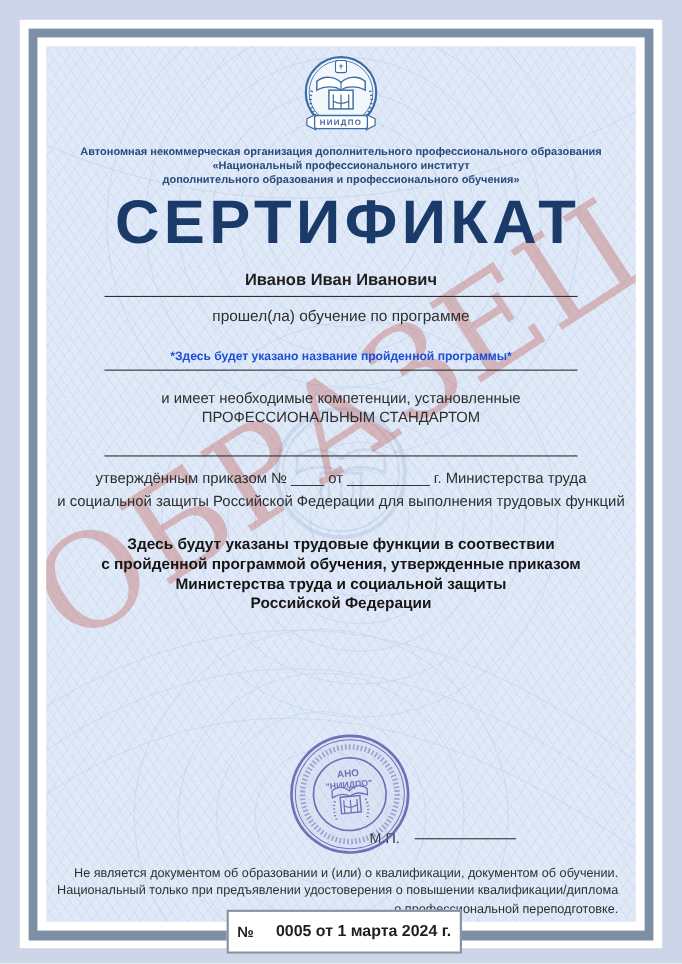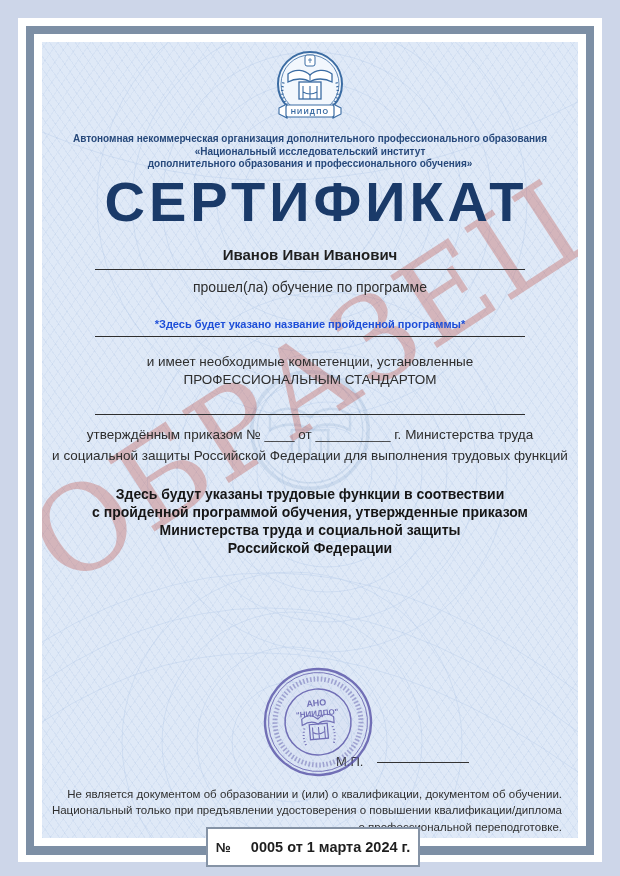--- a/index.html
+++ b/index.html
@@ -117,21 +117,21 @@
           <path d="M80,52 Q85,42 81,31" stroke-width="2.4" stroke-dasharray="1.2 2.6"></path>
           <path d="M24,58 L32,54 L32,68 L24,64 Z" stroke-width="1.1" fill="#ffffff"></path>
           <path d="M86,58 L78,54 L78,68 L86,64 Z" stroke-width="1.1" fill="#ffffff"></path>
           <rect x="31" y="55" width="48" height="12" rx="2" stroke-width="1.2" fill="#ffffff"></rect>
         </g>
         <text x="55" y="64" text-anchor="middle" font-size="7.2" font-weight="bold" letter-spacing="1.2" fill="#3b6ca3">НИИДПО</text>
       </svg>
 
       <div class="org-lines">
         <div>Автономная некоммерческая организация дополнительного профессионального образования</div>
-        <div>«Национальный исследовательский институт</div>
+        <div>«Национальный профессионального институт</div>
         <div>дополнительного образования и профессионального обучения»</div>
       </div>
 
       <div class="cert-title">СЕРТИФИКАТ</div>
 
 
       <div class="u-wrap">
         <div class="recipient">Иванов Иван Иванович</div>
       </div>
 

